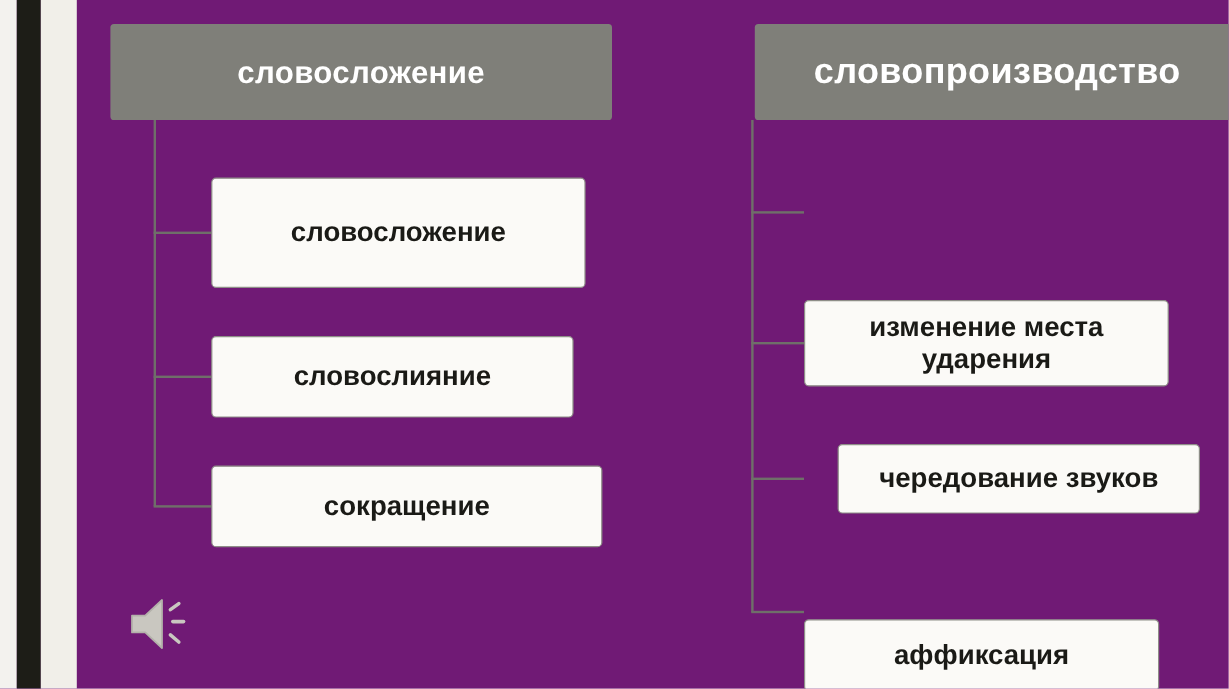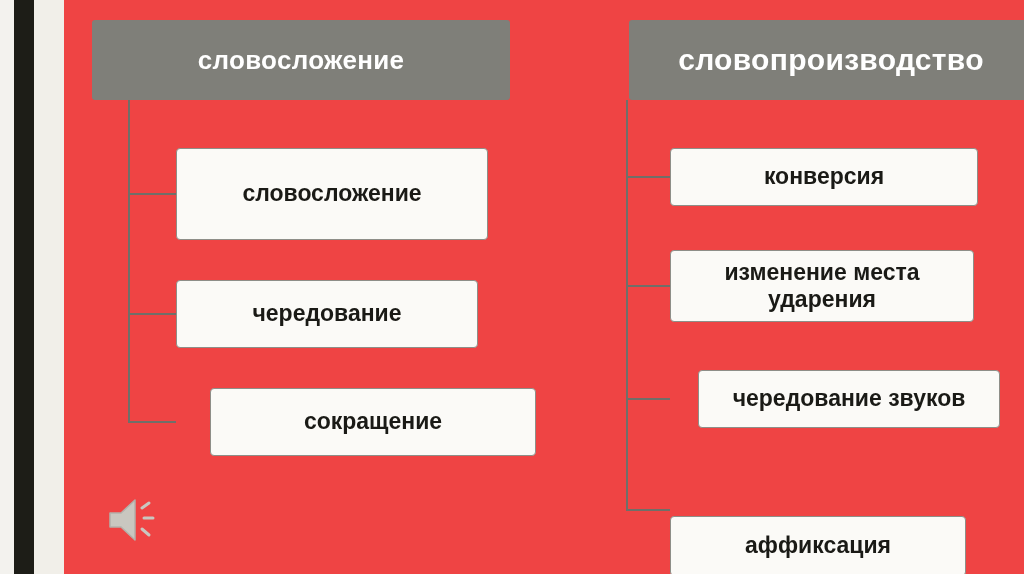--- a/index.html
+++ b/index.html
@@ -7,21 +7,21 @@
     padding: 0;
     background: #ffffff;
   }
   body {
     font-family: "Liberation Sans", sans-serif;
   }
   .slide {
     position: relative;
     width: 1024px;
     height: 574px;
-    background: #ef4444;
+    background: #701a75;
     overflow: hidden;
   }
   
   .left-white-edge {
     position: absolute;
     left: 0; top: 0;
     width: 14px; height: 100%;
     background: #f3f2ee;
   }
   .left-dark-bar {
@@ -75,21 +75,21 @@
     text-align: center;
     font-weight: bold;
     font-size: 23px;
     line-height: 1.18;
     padding: 4px 10px;
   }
 
   
   .n-l1 { left: 176px; top: 148px; width: 312px; height: 92px; }
   .n-l2 { left: 176px; top: 280px; width: 302px; height: 68px; }
-  .n-l3 { left: 176px; top: 388px; width: 326px; height: 68px; margin-left: 34px; }
+  .n-l3 { left: 176px; top: 388px; width: 326px; height: 68px; }
 
   
   .n-r1 { left: 670px; top: 148px; width: 308px; height: 58px; }
   .n-r2 { left: 670px; top: 250px; width: 304px; height: 72px; }
   .n-r3 { left: 670px; top: 370px; width: 302px; height: 58px; margin-left: 28px; }
   .n-r4 { left: 670px; top: 480px; width: 296px; height: 60px; margin-top: 36px; }
 
   
   .line {
     position: absolute;
@@ -131,26 +131,25 @@
 
   <div class="line v-right"></div>
   <div class="h h-r1"></div>
   <div class="h h-r2"></div>
   <div class="h h-r3"></div>
   <div class="h h-r4"></div>
 
   <div class="header-box header-left">словосложение</div>
 
   <div class="node n-l1">словосложение</div>
-  <div class="node n-l2">чередование</div>
+  <div class="node n-l2">словослияние</div>
   <div class="node n-l3">сокращение</div>
 
   <div class="header-box header-right">словопроизводство</div>
 
-  <div class="node n-r1">конверсия</div>
   <div class="node n-r2">изменение места ударения</div>
   <div class="node n-r3">чередование звуков</div>
   <div class="node n-r4">аффиксация</div>
 
   <div class="speaker">
     <svg width="60" height="56" viewBox="0 0 60 56" aria-hidden="true">
       <path d="M6 21 h11 L31 8 v40 L17 35 H6 Z" fill="#c9c7c0" stroke="#b3b1aa" stroke-width="1.5" stroke-linejoin="round"></path>
       <g stroke="#c9c7c0" stroke-width="3" stroke-linecap="round">
         <line x1="38" y1="16" x2="45" y2="11"></line>
         <line x1="40" y1="26" x2="49" y2="26"></line>

